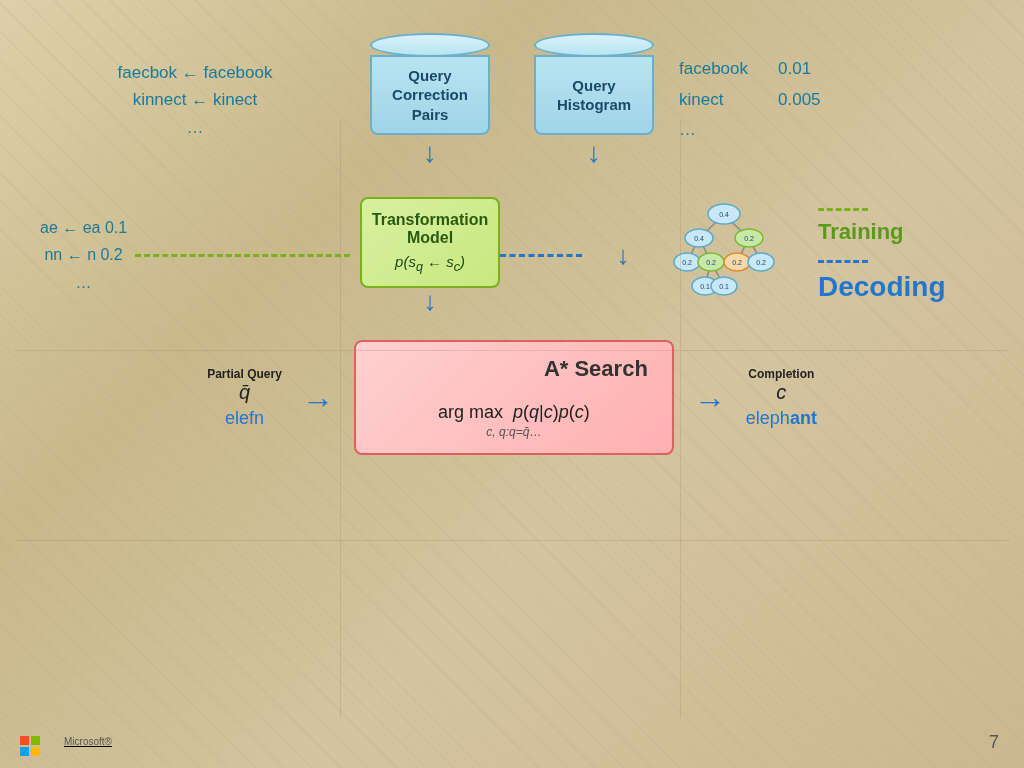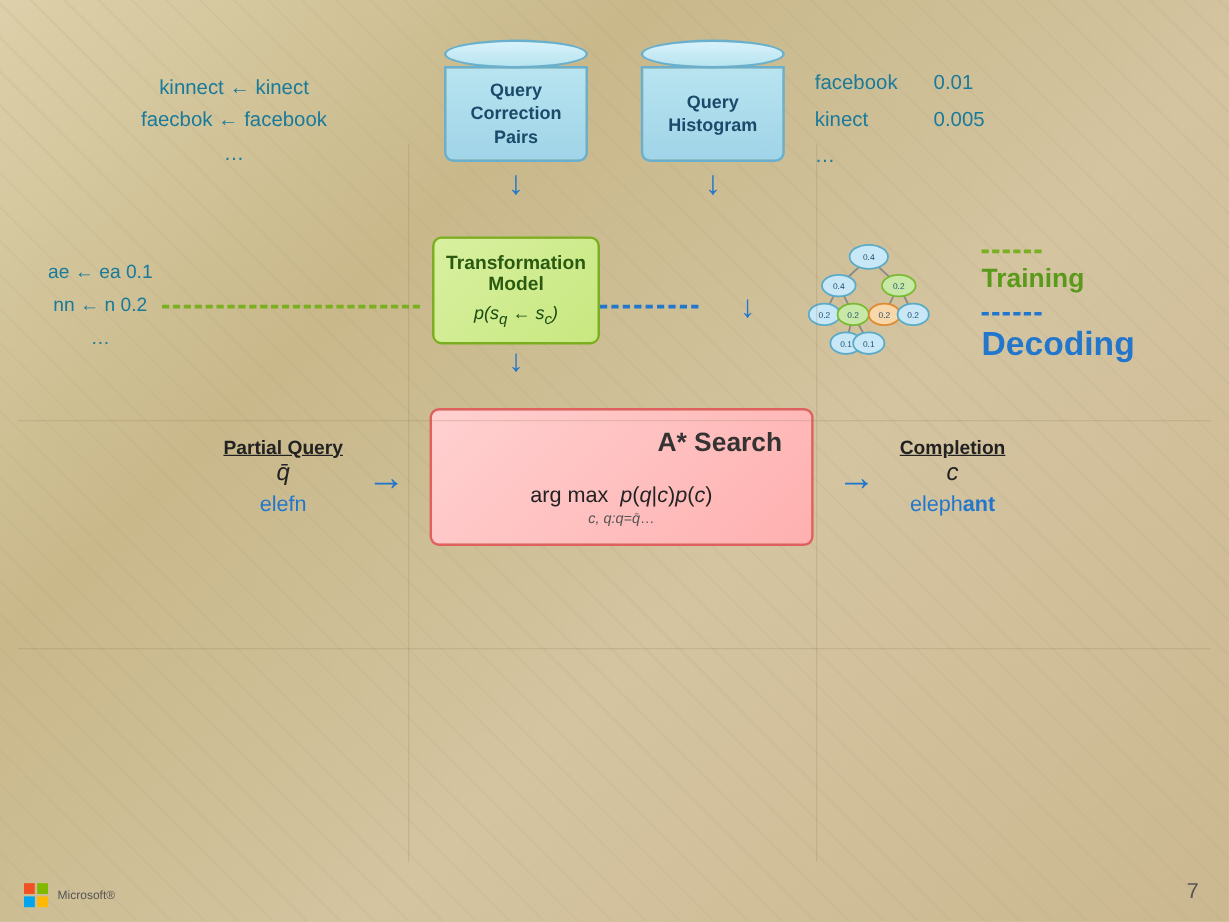--- a/index.html
+++ b/index.html
@@ -147,24 +147,23 @@
 
     .partial-query-section {
       text-align: center;
     }
 
     .completion-section {
       text-align: center;
     }
 
     .section-label {
-      font-size: 16px;
+      font-size: 12px;
       font-weight: bold;
       color: #222;
-      text-decoration: underline;
     }
 
     .section-math {
       font-size: 20px;
       font-style: italic;
       color: #222;
     }
 
     .section-example {
       font-size: 18px;
@@ -183,22 +182,23 @@
       font-weight: bold;
       color: #2277cc;
     }
 
     
     .ms-logo {
       position: absolute;
       bottom: 12px;
       left: 20px;
       display: flex;
-      align-items: center;
-      gap: 4px;
+      align-items: flex-start;
+      gap: 20px;
+      text-decoration: underline;
     }
 
     .ms-text {
       font-size: 11px;
       color: #555;
     }
 
     .research-text {
       font-size: 26px;
       font-weight: bold;
@@ -257,22 +257,22 @@
 
   <div class="col-divider col-divider-1"></div>
   <div class="col-divider col-divider-2"></div>
   <div class="row-divider row-divider-1"></div>
   <div class="row-divider row-divider-2"></div>
 
 
   <div style="display: grid; grid-template-columns: 330px 1fr 1fr 1fr 330px; align-items: center; margin: 0 0 0 0; min-height: 160px;">
 
     <div class="left-text">
+      <div style="font-size:17px; color:#1a7a9a;">faecbok ← facebook</div>
       <div style="font-size:17px; color:#1a7a9a;">kinnect ← kinect</div>
-      <div style="font-size:17px; color:#1a7a9a;">faecbok ← facebook</div>
       <div style="font-size:17px; color:#1a7a9a;">…</div>
     </div>
 
     <div style="display:flex; flex-direction:column; align-items:center; padding:0 10px;">
       <div class="cylinder-top"></div>
       <div class="cylinder-body">
         <div style="text-align:center; line-height:1.3;">Query<br>Correction<br>Pairs</div>
       </div>
       <div class="cylinder-arrow">↓</div>
     </div>

